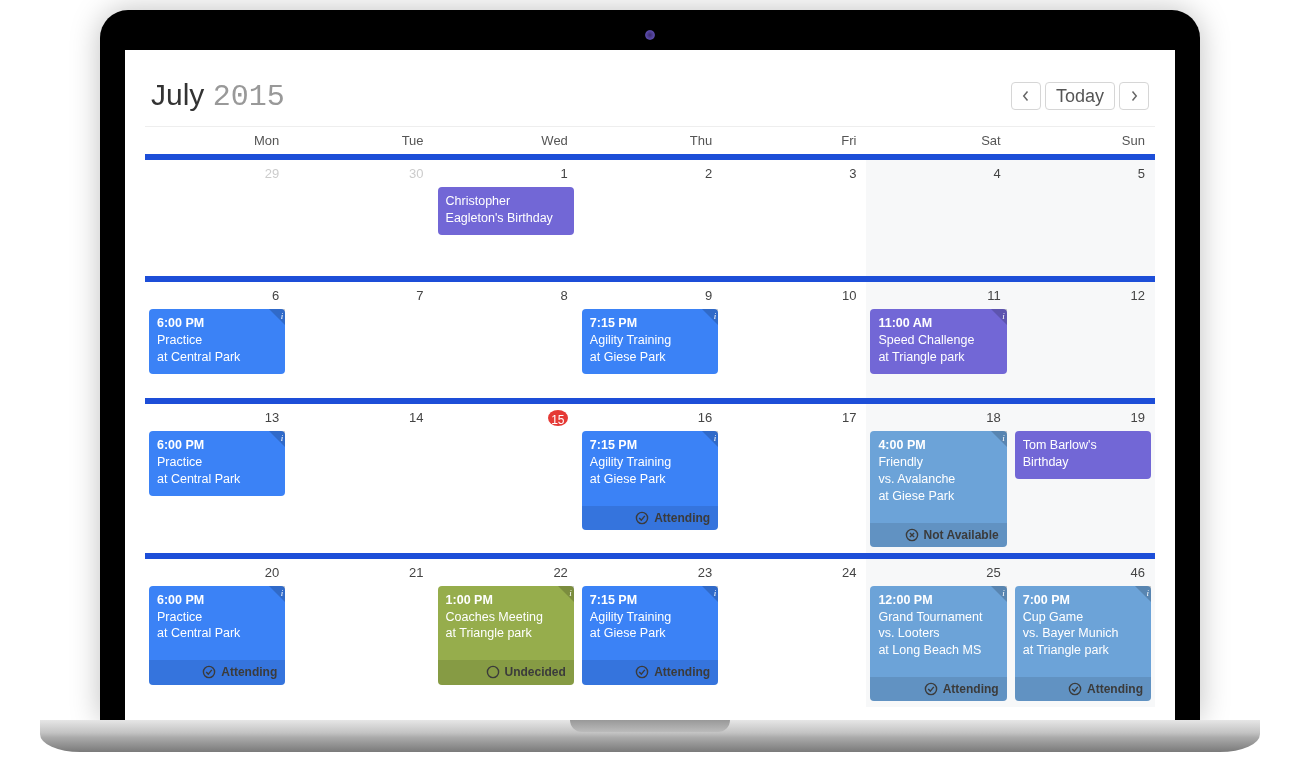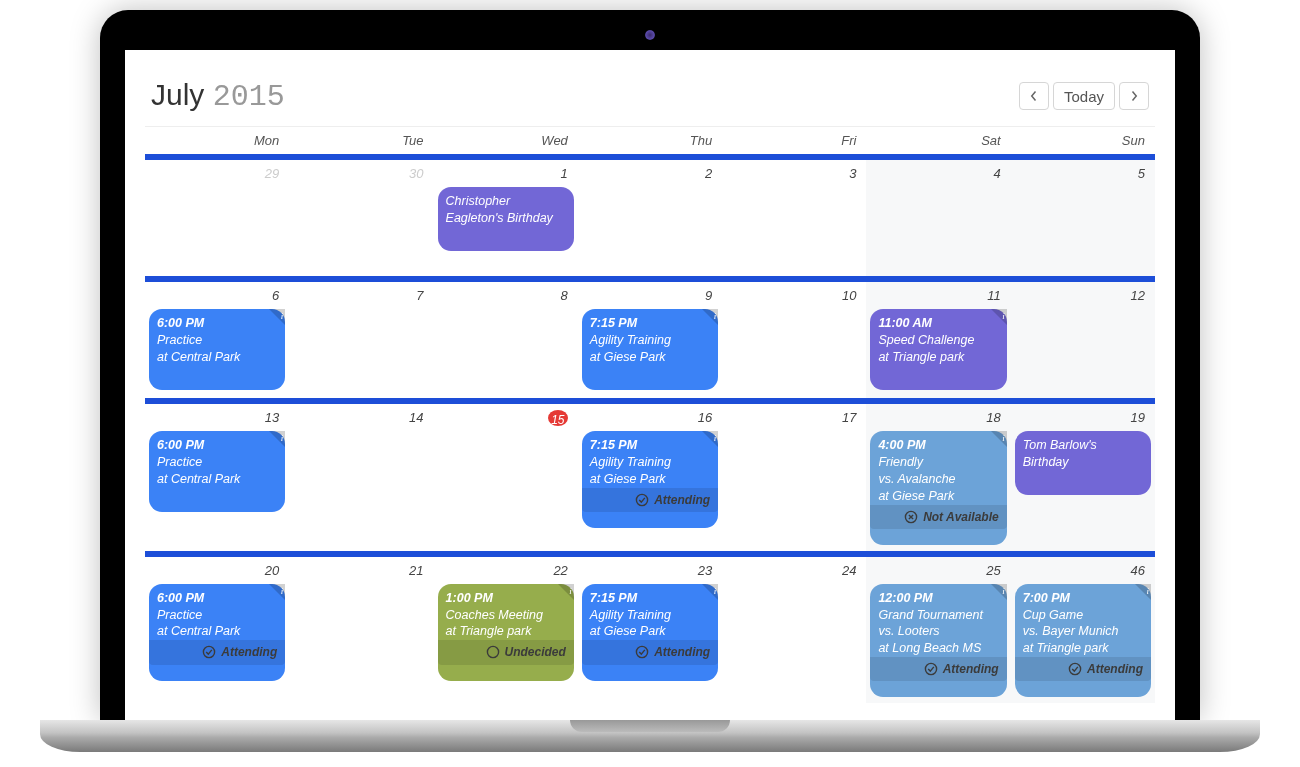--- a/index.html
+++ b/index.html
@@ -62,35 +62,34 @@
   .cal-title .month { color: #333; font-weight: 500; }
   .cal-title .year { color: #999; font-weight: 300; font-family: Liberation Mono, monospace; }
   .nav-group { display: flex; gap: 4px; }
   .nav-btn {
     border: 1px solid #d6d6d6;
     background: #fff;
     border-radius: 4px;
     height: 28px;
     min-width: 30px;
     padding: 0 10px;
-    font-size: 15px;
+    font-size: 18px;
     color: #555;
     cursor: pointer;
     display: flex;
     align-items: center;
     justify-content: center;
   }
   .nav-btn svg { width: 8px; height: 12px; stroke: #666; stroke-width: 2; fill: none; }
 
   
   .cal-grid {
     display: grid;
     grid-template-columns: repeat(7, 1fr);
     border-top: 1px solid #eee;
-    font-style: italic;
   }
   .dayhead {
     text-align: right;
     padding: 6px 10px;
     font-size: 13px;
     color: #555;
     font-weight: 500;
   }
   .cell {
     min-height: 122px;
@@ -113,25 +112,25 @@
     color: #fff;
     border-radius: 50%;
     width: 20px; height: 16px;
     line-height: 20px;
     text-align: center;
     font-size: 12px;
   }
 
   
   .event {
-    border-radius: 13px;
+    border-radius: 4px;
     color: #fff;
     font-size: 12.5px;
     line-height: 1.35;
-    padding: 6px 8px 24px 8px;
+    padding: 6px 8px 8px 8px;
     margin-top: 2px;
     position: relative;
     cursor: pointer;
   }
   .event .time { font-weight: 700; display: block; }
   .event .line { display: block; }
   .event .corner {
     position: absolute;
     top: 0; right: 0;
     width: 0; height: 0;
@@ -147,21 +146,21 @@
     font-style: italic;
     color:#fff;
   }
   .ev-red    { background: #3b82f6; }
   .ev-purple { background: #7267d6; }
   .ev-green  { background: #96ad4c; }
   .ev-blue   { background: #6ca3d8; }
 
   .status-bar {
     background: rgba(0,0,0,0.1);
-    margin: 0 -8px -8px -8px;
+    margin: 18px -8px -8px -8px;
     padding: 4px 8px;
     border-radius: 0 0 4px 4px;
     font-size: 12px;
     font-weight: 600;
     color: #3b3b3b;
     display: flex;
     justify-content: flex-end;
     align-items: center;
     gap: 5px;
   }

